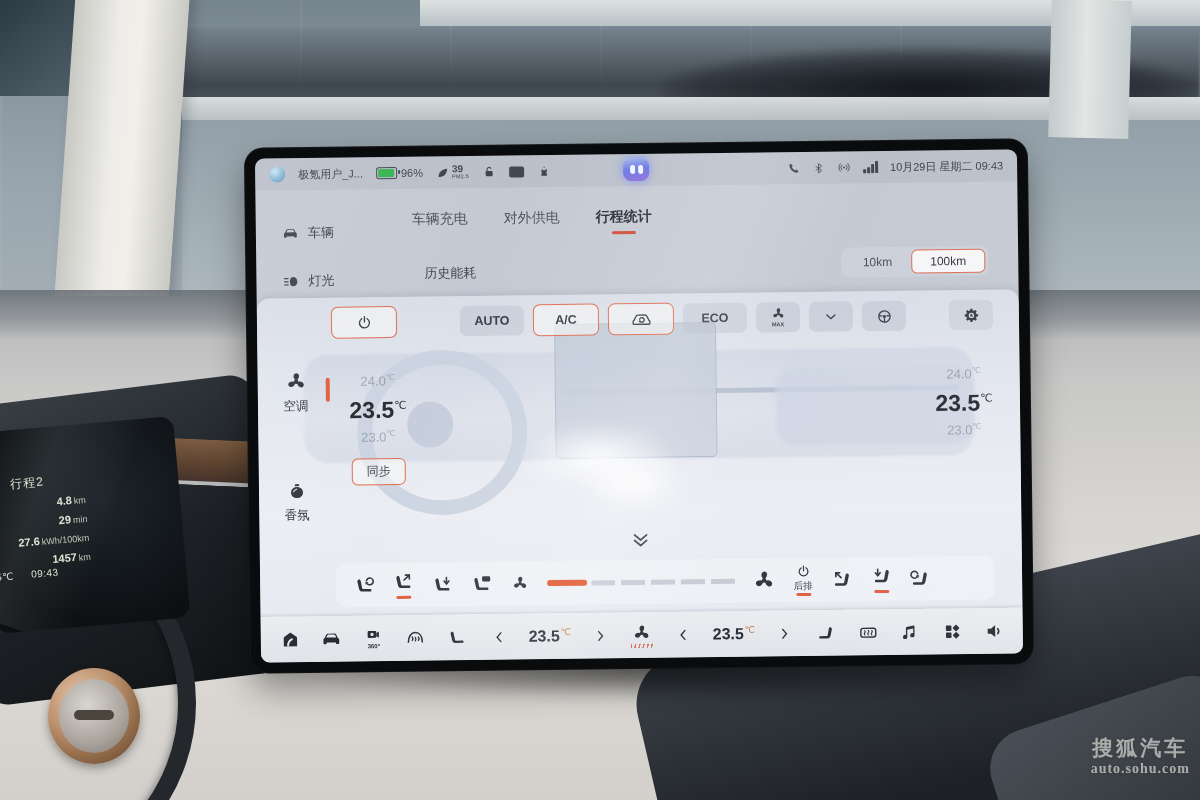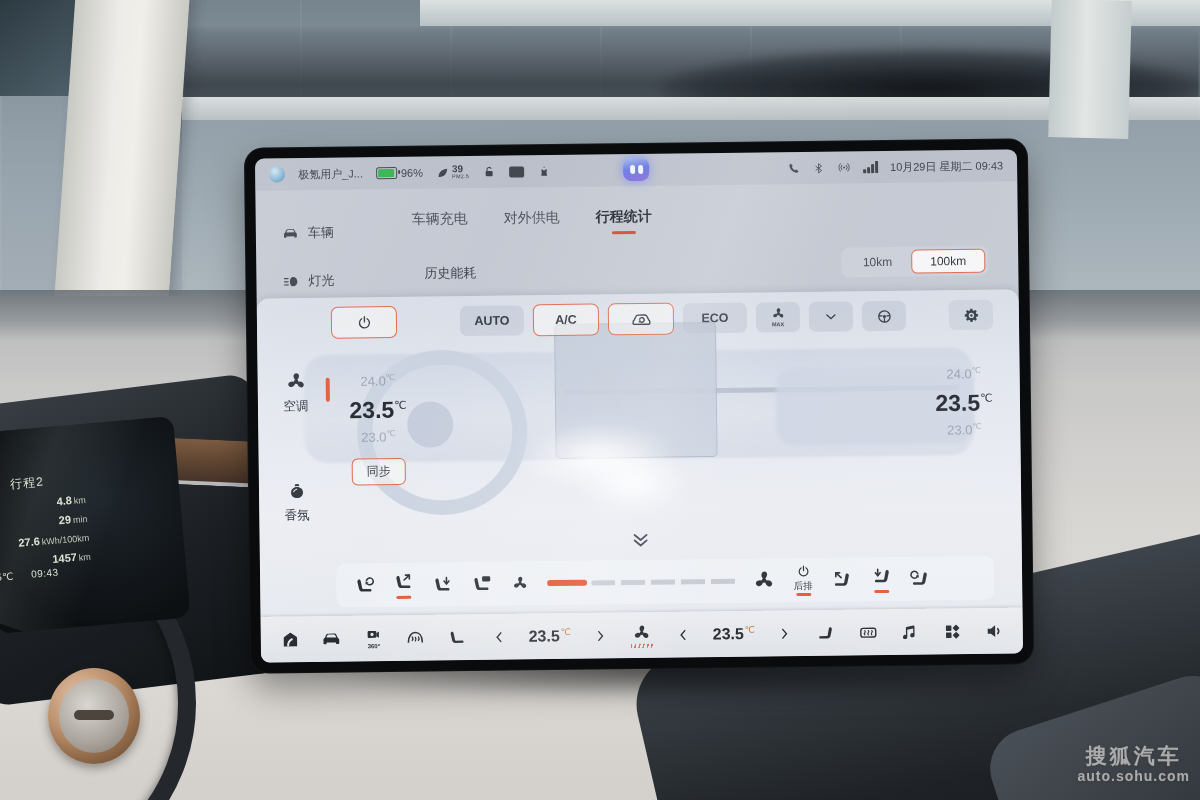--- a/index.html
+++ b/index.html
@@ -165,22 +165,22 @@
     background:linear-gradient(180deg,#eaecf0,#dfe2e7);box-shadow:0 -1px 3px rgba(95,105,120,.22);}
   .dk{display:flex;flex-direction:column;align-items:center;justify-content:center;min-width:26px;position:relative;}
   .dk-temp{display:flex;align-items:baseline;font-size:16px;font-weight:bold;white-space:nowrap;}
   .dk-temp .u{font-size:9px;color:#c07a3a;vertical-align:super;margin-left:1px;font-weight:normal;}
   .cam360{display:flex;flex-direction:column;align-items:center;line-height:1;}
   .cam360 .t{font-size:6px;font-weight:bold;margin-top:1px;}
   .fanhatch{width:22px;height:4px;margin-top:1px;opacity:.85;
     background:repeating-linear-gradient(105deg,#cf5540 0 1.5px,transparent 1.5px 4px);}
 
   
-  .wm{right:10px;bottom:15px;text-align:center;z-index:80;color:rgba(235,235,235,.62);
-    text-shadow:0 0 2px rgba(70,70,70,.8),0 1px 2px rgba(60,60,60,.6);line-height:1.2;}
+  .wm{right:10px;bottom:22px;text-align:center;z-index:80;color:rgba(235,235,235,.62);
+    text-shadow:0 0 2px rgba(70,70,70,.8),0 1px 2px rgba(60,60,60,.6);line-height:1.2;font-family:Liberation Serif, serif;}
   .wm .t1{font-size:21px;font-weight:bold;letter-spacing:3px;}
   .wm .t2{font-size:14px;font-weight:bold;letter-spacing:1px;}
 </style>
 </head>
 <body>
 
 <svg width="0" height="0" style="position:absolute">
   <defs>
     <symbol id="i-power" viewBox="0 0 24 24">
         <g fill="none" stroke="currentColor" stroke-width="1.9" stroke-linecap="round">

